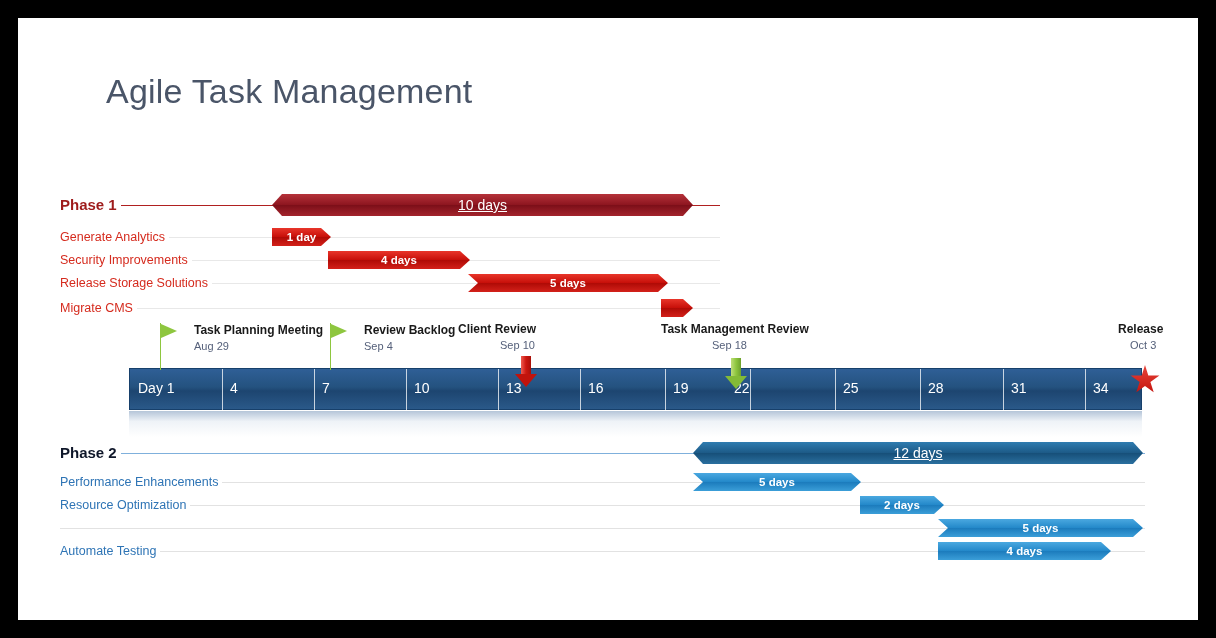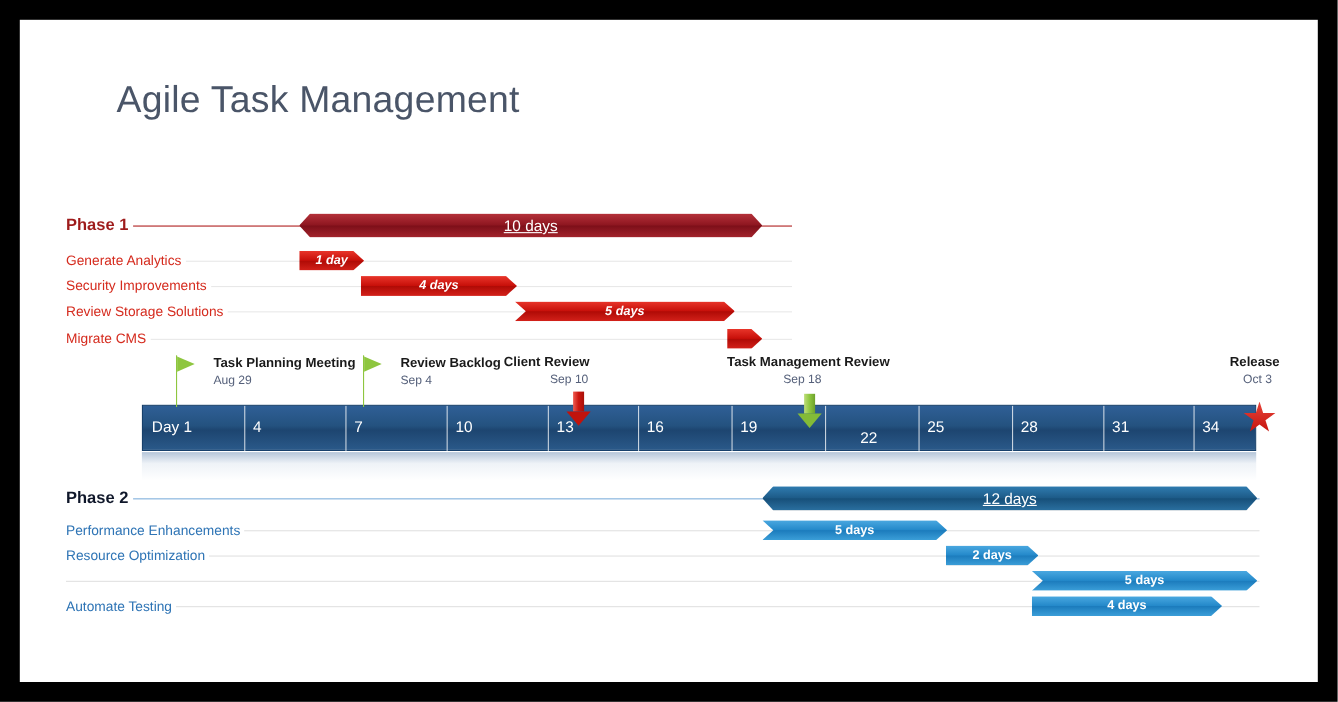--- a/index.html
+++ b/index.html
@@ -82,21 +82,21 @@
     font-size: 11.5px;
     font-weight: bold;
     text-align: center;
     line-height: 18px;
     white-space: nowrap;
     box-shadow: 0 1px 2px rgba(0,0,0,0.35);
   }
   .bar.tall { top: 0px; height: 22px; line-height: 22px; font-size: 14px; font-weight: normal; }
 
   
-  .fill-red      { background: linear-gradient(to bottom, #e8352a 0%, #c8100a 48%, #b00b06 52%, #d3211a 100%); font-style: italic; }
+  .fill-red      { background: linear-gradient(to bottom, #e8352a 0%, #c8100a 48%, #b00b06 52%, #d3211a 100%); }
   .fill-red-dark { background: linear-gradient(to bottom, #b5323a 0%, #8e1620 48%, #7d0f19 52%, #a3242c 100%); }
   
   .fill-blue      { background: linear-gradient(to bottom, #4aa8e0 0%, #2489ca 48%, #1c7cbd 52%, #3b9ed8 100%); }
   .fill-blue-dark { background: linear-gradient(to bottom, #2f7cb0 0%, #1d5b88 48%, #17507a 52%, #2a6f9f 100%); }
 
   
   .sh-right  { clip-path: polygon(0 0, calc(100% - 10px) 0, 100% 50%, calc(100% - 10px) 100%, 0 100%); }
   .sh-both   { clip-path: polygon(10px 0, calc(100% - 10px) 0, 100% 50%, calc(100% - 10px) 100%, 10px 100%, 0 50%); text-decoration: underline; }
   .sh-notch  { clip-path: polygon(0 0, calc(100% - 10px) 0, 100% 50%, calc(100% - 10px) 100%, 0 100%, 10px 50%); }
 
@@ -222,21 +222,21 @@
     <div class="row p1" style="top:231px">
       <div class="row-leader" style="left:42px; width:660px;"></div>
       <div class="row-label task-label">Security Improvements</div>
       <div class="bar fill-red sh-right" style="left:310px; width:142px;">
         <span class="bar-text">4 days</span>
       </div>
     </div>
 
     <div class="row p1" style="top:254px">
       <div class="row-leader" style="left:42px; width:660px;"></div>
-      <div class="row-label task-label">Review Storage Solutions</div>
+      <div class="row-label task-label">Release Storage Solutions</div>
       <div class="bar fill-red sh-notch" style="left:450px; width:200px;">
         <span class="bar-text">5 days</span>
       </div>
     </div>
 
     <div class="row p1" style="top:279px">
       <div class="row-leader" style="left:42px; width:660px;"></div>
       <div class="row-label task-label">Migrate CMS</div>
       <div class="bar fill-red sh-right" style="left:643px; width:32px;">
         <span class="outside-label">0 days</span>
@@ -255,21 +255,21 @@
         <div class="tick-label" style="left:184px;">7</div>
         <div class="tick" style="left:276px;"></div>
         <div class="tick-label" style="left:276px;">10</div>
         <div class="tick" style="left:368px;"></div>
         <div class="tick-label" style="left:368px;">13</div>
         <div class="tick" style="left:450px;"></div>
         <div class="tick-label" style="left:450px;">16</div>
         <div class="tick" style="left:535px;"></div>
         <div class="tick-label" style="left:535px;">19</div>
         <div class="tick" style="left:620px;"></div>
-        <div class="tick-label" style="left:644px;margin-top:10px;">22</div>
+        <div class="tick-label" style="left:596px;">22</div>
         <div class="tick" style="left:705px;"></div>
         <div class="tick-label" style="left:705px;text-align:right;">25</div>
         <div class="tick" style="left:790px;"></div>
         <div class="tick-label" style="left:790px;">28</div>
         <div class="tick" style="left:873px;"></div>
         <div class="tick-label" style="left:873px;">31</div>
         <div class="tick" style="left:955px;"></div>
         <div class="tick-label" style="left:955px;">34</div>
       </div>
 

